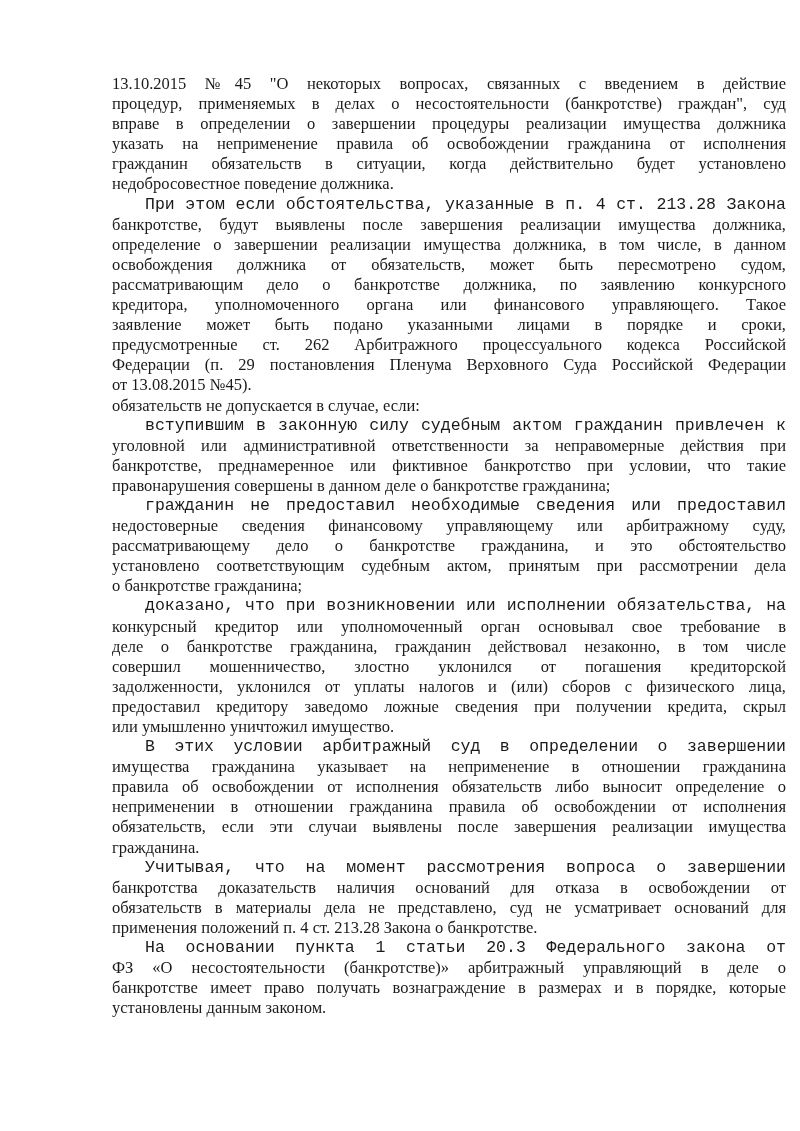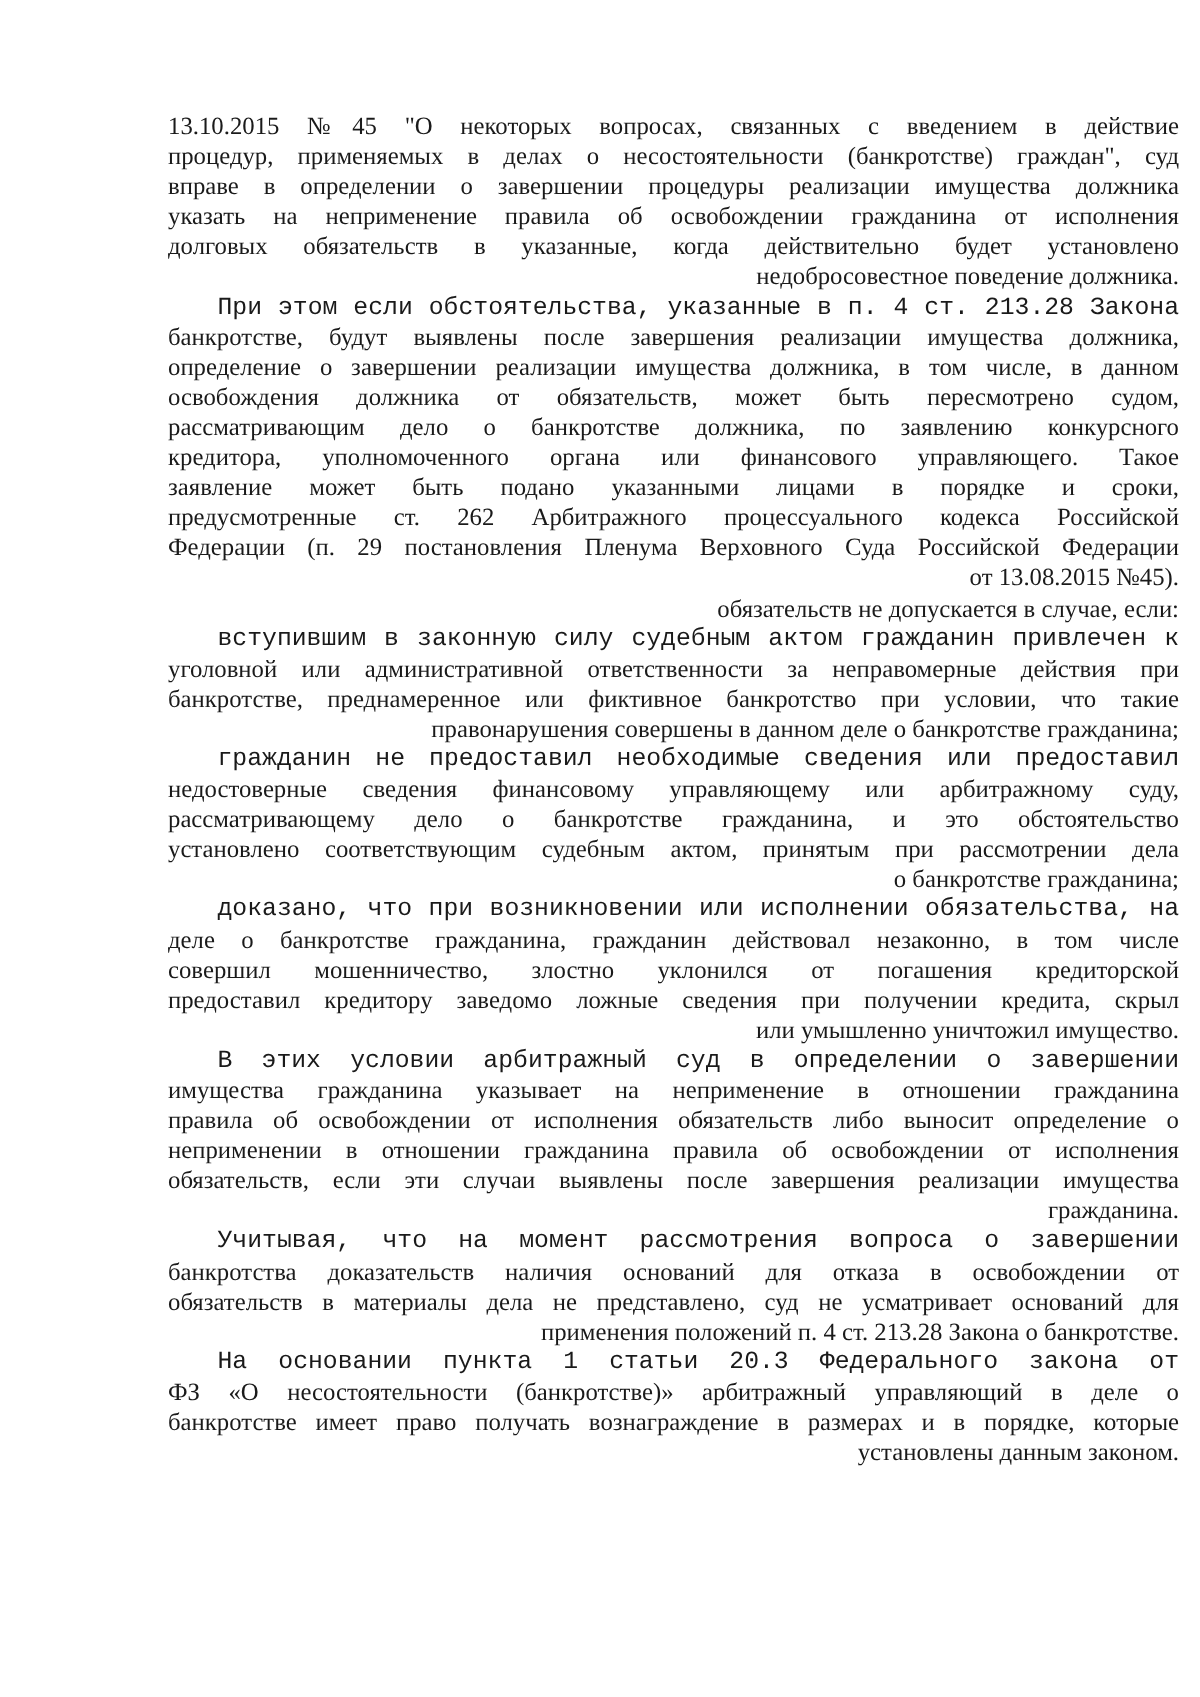--- a/index.html
+++ b/index.html
@@ -44,41 +44,41 @@
     white-space: normal;
   }
   
   .line::after {
     content: "";
     display: inline-block;
     width: 100%;
     height: 0;
   }
   .line.last {
-    text-align: right;
+    text-align: left;
   }
   .line.last::after {
     content: none;
   }
   .line.indent {
     padding-left: 33px;
     font-family: Liberation Mono, monospace;
   }
 </style>
 </head>
 <body style="background: rgb(255, 255, 255);">
 
 <div class="page">
   <div class="doc-text" style="color: rgb(26, 26, 26);">
       <div class="paragraph">
         <div class="line">13.10.2015 №45 "О некоторых вопросах, связанных с введением в действие</div>
         <div class="line">процедур, применяемых в делах о несостоятельности (банкротстве) граждан", суд</div>
         <div class="line">вправе в определении о завершении процедуры реализации имущества должника</div>
         <div class="line">указать на неприменение правила об освобождении гражданина от исполнения</div>
-        <div class="line">долговых обязательств в указанные, когда действительно будет установлено</div>
+        <div class="line">гражданин обязательств в ситуации, когда действительно будет установлено</div>
         <div class="line last">недобросовестное поведение должника.</div>
       </div>
       <div class="paragraph">
         <div class="line indent">При этом если обстоятельства, указанные в п. 4 ст. 213.28 Закона о</div>
         <div class="line">банкротстве, будут выявлены после завершения реализации имущества должника,</div>
         <div class="line">определение о завершении реализации имущества должника, в том числе, в данном</div>
         <div class="line">освобождения должника от обязательств, может быть пересмотрено судом,</div>
         <div class="line">рассматривающим дело о банкротстве должника, по заявлению конкурсного</div>
         <div class="line">кредитора, уполномоченного органа или финансового управляющего. Такое</div>
         <div class="line">заявление может быть подано указанными лицами в порядке и сроки,</div>
@@ -97,22 +97,24 @@
       </div>
       <div class="paragraph">
         <div class="line indent">гражданин не предоставил необходимые сведения или предоставил заведомо</div>
         <div class="line">недостоверные сведения финансовому управляющему или арбитражному суду,</div>
         <div class="line">рассматривающему дело о банкротстве гражданина, и это обстоятельство</div>
         <div class="line">установлено соответствующим судебным актом, принятым при рассмотрении дела</div>
         <div class="line last">о банкротстве гражданина;</div>
       </div>
       <div class="paragraph">
         <div class="line indent">доказано, что при возникновении или исполнении обязательства, на котором</div>
+        <div class="line">конкурсный кредитор или уполномоченный орган основывал свое требование в</div>
         <div class="line">деле о банкротстве гражданина, гражданин действовал незаконно, в том числе</div>
         <div class="line">совершил мошенничество, злостно уклонился от погашения кредиторской</div>
+        <div class="line">задолженности, уклонился от уплаты налогов и (или) сборов с физического лица,</div>
         <div class="line">предоставил кредитору заведомо ложные сведения при получении кредита, скрыл</div>
         <div class="line last">или умышленно уничтожил имущество.</div>
       </div>
       <div class="paragraph">
         <div class="line indent">В этих условии арбитражный суд в определении о завершении реализации</div>
         <div class="line">имущества гражданина указывает на неприменение в отношении гражданина</div>
         <div class="line">правила об освобождении от исполнения обязательств либо выносит определение о</div>
         <div class="line">неприменении в отношении гражданина правила об освобождении от исполнения</div>
         <div class="line">обязательств, если эти случаи выявлены после завершения реализации имущества</div>
         <div class="line last">гражданина.</div>

